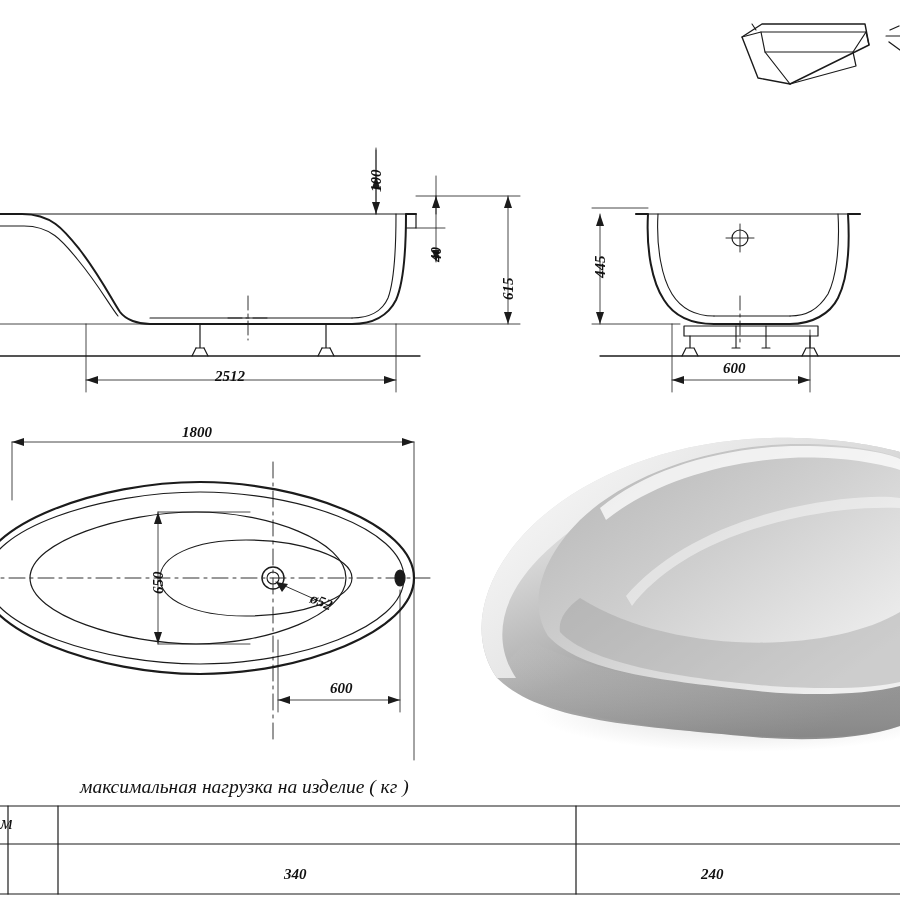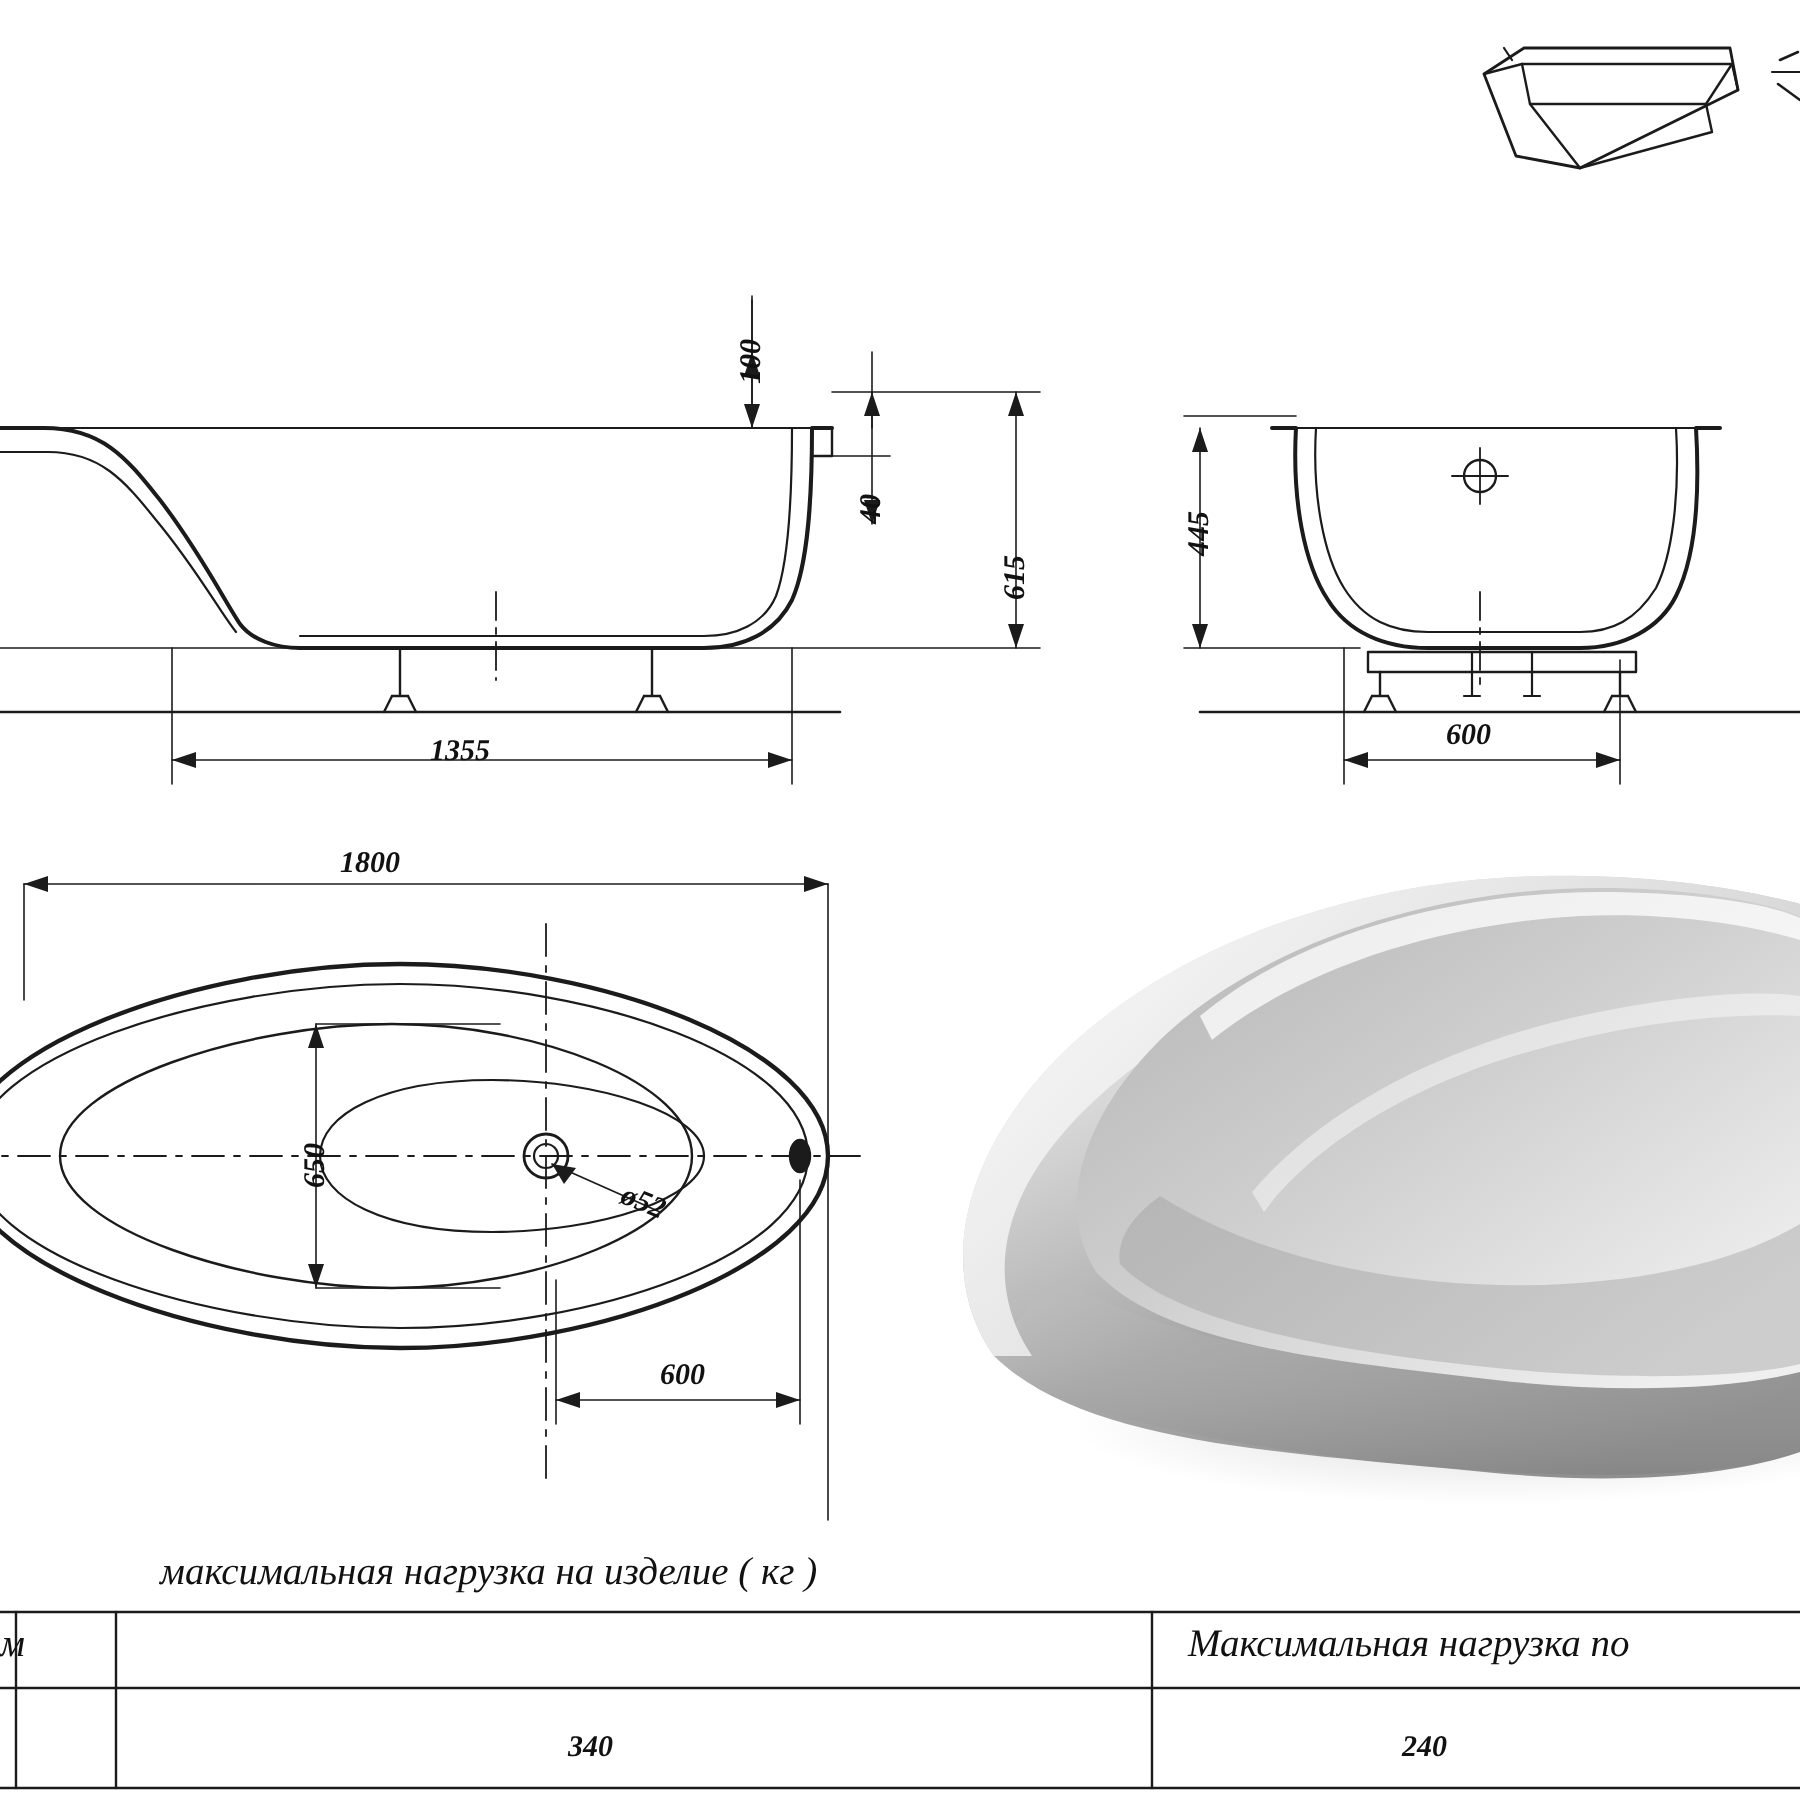--- a/index.html
+++ b/index.html
@@ -344,31 +344,30 @@
         <path d="M 8 806 L 8 894"></path>
         <path d="M 58 806 L 58 894"></path>
         <path d="M 576 806 L 576 894"></path>
       </g>
     </g>
   </svg>
 
   <div class="dimtext vert" style="left:368px; top:192px;">100</div>
   <div class="dimtext vert" style="left:428px; top:262px;">40</div>
   <div class="dimtext vert" style="left:500px; top:300px;">615</div>
-  <div class="dimtext" style="left:215px; top:368px;">1355</div>
+  <div class="dimtext" style="left:215px; top:368px;">2512</div>
 
   <div class="dimtext vert" style="left:592px; top:278px;">445</div>
   <div class="dimtext" style="left:723px; top:360px;">600</div>
 
-  <div class="dimtext" style="left:170px; top:424px;">1800</div>
+  <div class="dimtext" style="left:182px; top:424px;">1800</div>
   <div class="dimtext vert" style="left:150px; top:594px;">650</div>
   <div class="dimtext" style="left:330px; top:680px;">600</div>
   <div class="dimtext" style="left:314px; top:590px; transform:rotate(22deg); transform-origin:left top;">ø52</div>
 
   <div class="tablecell hdr" style="left:0px; top:812px;">м</div>
   <div class="tablecell hdr" style="left:80px; top:776px;">максимальная нагрузка на изделие ( кг )</div>
-  <div class="tablecell hdr" style="left:594px; top:812px;">Максимальная нагрузка по</div>
 
   <div class="tablecell val" style="left:20px; top:866px;"></div>
   <div class="tablecell val" style="left:284px; top:866px;">340</div>
   <div class="tablecell val" style="left:662px; top:866px;margin-left:39px;">240</div>
 
 </div>
 
 </body></html>

